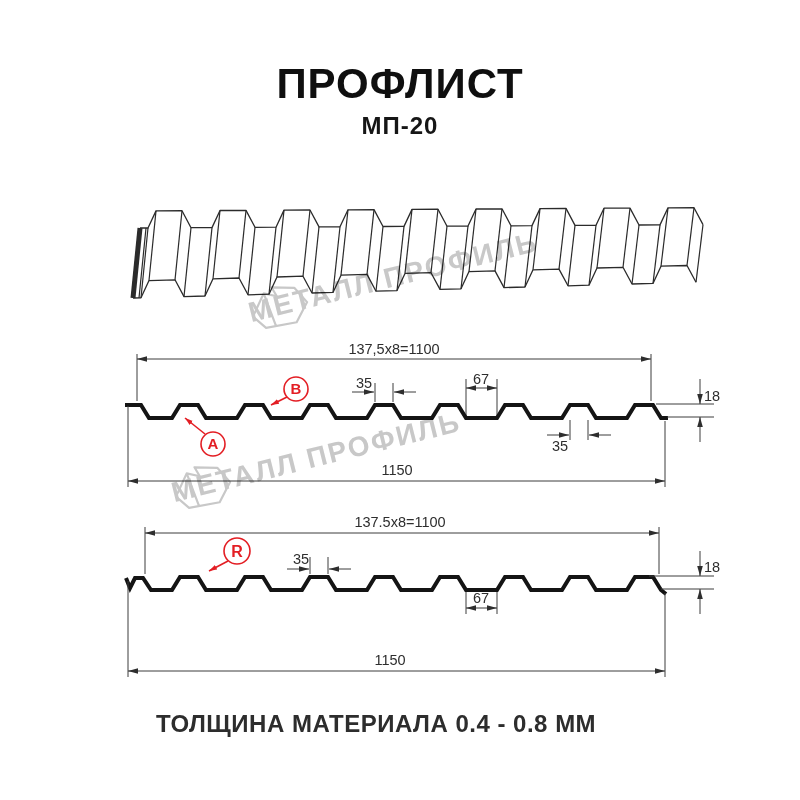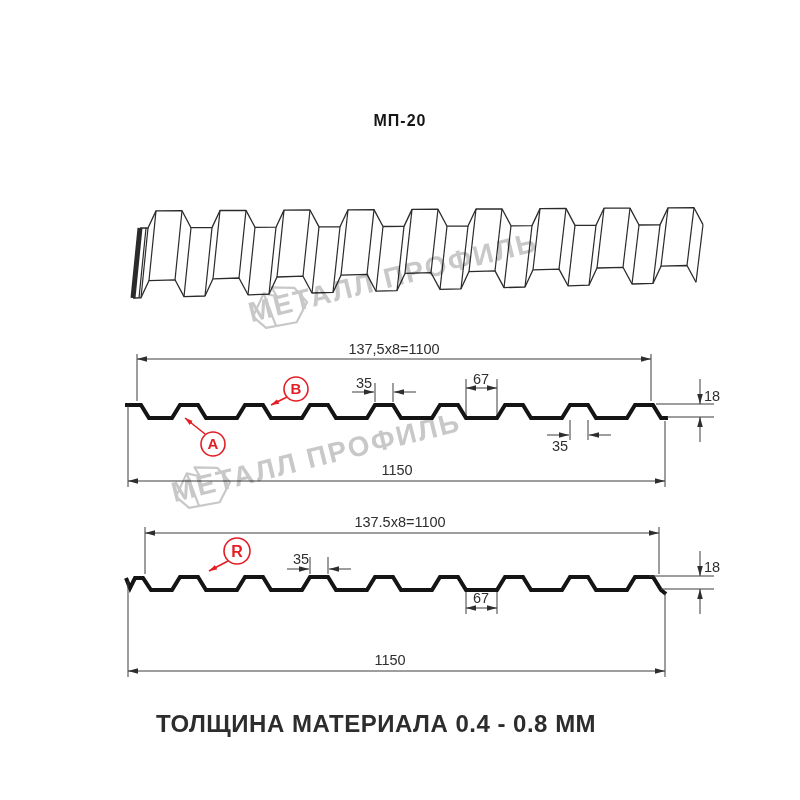--- a/index.html
+++ b/index.html
@@ -1,21 +1,21 @@
 <!DOCTYPE html>
 <html><head>
 <meta charset="utf-8">
 <style>
   html,body{margin:0;padding:0;background:#ffffff;}
   .page{position:relative;width:800px;height:800px;background:#ffffff;overflow:hidden;
         font-family:"Liberation Sans", sans-serif;}
   .title{position:absolute;left:0;top:60px;width:800px;text-align:center;
          font-size:42px;font-weight:800;letter-spacing:1px;color:#0f0f0f;}
   .subtitle{position:absolute;left:0;top:112px;width:800px;text-align:center;
-         font-size:16px;font-weight:700;letter-spacing:1px;color:#161616;}
+         font-size:24px;font-weight:700;letter-spacing:1px;color:#161616;}
   .footer{position:absolute;left:0;top:710px;width:752px;text-align:center;
          font-size:24px;font-weight:700;letter-spacing:.5px;color:#2d2d2d;}
   svg{position:absolute;left:0;}
   #sheet3d{left:85px;top:188px;}
   #diag1{top:335px;}
   #diag2{top:500px;}
   .wm{position:absolute;display:flex;align-items:center;gap:10px;
       mix-blend-mode:multiply;pointer-events:none;}
   .wm .wmtext{font-size:28px;font-weight:700;letter-spacing:2px;color:#c8c8c8;white-space:nowrap;}
   #wm1{left:253px;top:297px;transform:rotate(-14deg);transform-origin:0 100%;}
@@ -35,20 +35,21 @@
     <defs>
       <marker id="arr" markerUnits="userSpaceOnUse" markerWidth="11" markerHeight="8" refX="10" refY="4" orient="auto-start-reverse">
         <path d="M0,1.2 L10,4 L0,6.8 Z" fill="#2e2e2e"></path>
       </marker>
       <marker id="rarr" markerUnits="userSpaceOnUse" markerWidth="9" markerHeight="7" refX="8" refY="3.5" orient="auto">
         <path d="M0,1 L8,3.5 L0,6 Z" fill="#e31e24"></path>
       </marker>
     </defs>
   </svg>
 
+  <div class="title">ПРОФЛИСТ</div>
   <div class="subtitle">МП-20</div>
 
   <svg id="sheet3d" width="630" height="132" viewBox="0 0 630 132">
       <path d="M55.0,40.0 L63.0,40.0 L71.0,22.9 L97.0,22.7 L106.0,39.7 L127.0,39.6 L135.0,22.5 L161.0,22.4 L170.0,39.3 L191.0,39.2 L199.0,22.1 L225.0,22.0 L234.0,38.9 L255.0,38.8 L263.0,21.8 L289.0,21.6 L298.0,38.5 L319.0,38.4 L327.0,21.4 L353.0,21.2 L362.0,38.2 L383.0,38.0 L391.0,21.0 L417.0,20.8 L426.0,37.8 L447.0,37.6 L455.0,20.6 L481.0,20.4 L490.0,37.4 L511.0,37.3 L519.0,20.2 L545.0,20.1 L554.0,37.0 L575.0,36.9 L583.0,19.8 L609.0,19.7 L618.0,36.6 L611.0,94.2 L602.0,77.5 L576.0,78.2 L568.0,95.4 L547.0,96.0 L538.0,79.3 L512.0,80.0 L504.0,97.2 L483.0,97.8 L474.0,81.1 L448.0,81.8 L440.0,99.0 L419.0,99.6 L410.0,82.9 L384.0,83.6 L376.0,100.8 L355.0,101.4 L346.0,84.7 L320.0,85.4 L312.0,102.6 L291.0,103.2 L282.0,86.4 L256.0,87.2 L248.0,104.4 L227.0,105.0 L218.0,88.2 L192.0,89.0 L184.0,106.2 L163.0,106.8 L154.0,90.0 L128.0,90.8 L120.0,108.0 L99.0,108.6 L90.0,91.8 L64.0,92.6 L56.0,109.8 L48.0,110.0 Z" fill="#ffffff"></path>
       <path d="M55,40 L48,110" fill="none" stroke="#2b2b2b" stroke-width="1.2" stroke-linejoin="round"></path>
       <path d="M63,39.952 L56,109.776" fill="none" stroke="#2b2b2b" stroke-width="1.2" stroke-linejoin="round"></path>
       <path d="M71,22.904000000000003 L64,92.55199999999999" fill="none" stroke="#2b2b2b" stroke-width="1.2" stroke-linejoin="round"></path>
       <path d="M97,22.747999999999998 L90,91.82399999999998" fill="none" stroke="#2b2b2b" stroke-width="1.2" stroke-linejoin="round"></path>
       <path d="M106,39.694 L99,108.572" fill="none" stroke="#2b2b2b" stroke-width="1.2" stroke-linejoin="round"></path>
       <path d="M127,39.568 L120,107.984" fill="none" stroke="#2b2b2b" stroke-width="1.2" stroke-linejoin="round"></path>

